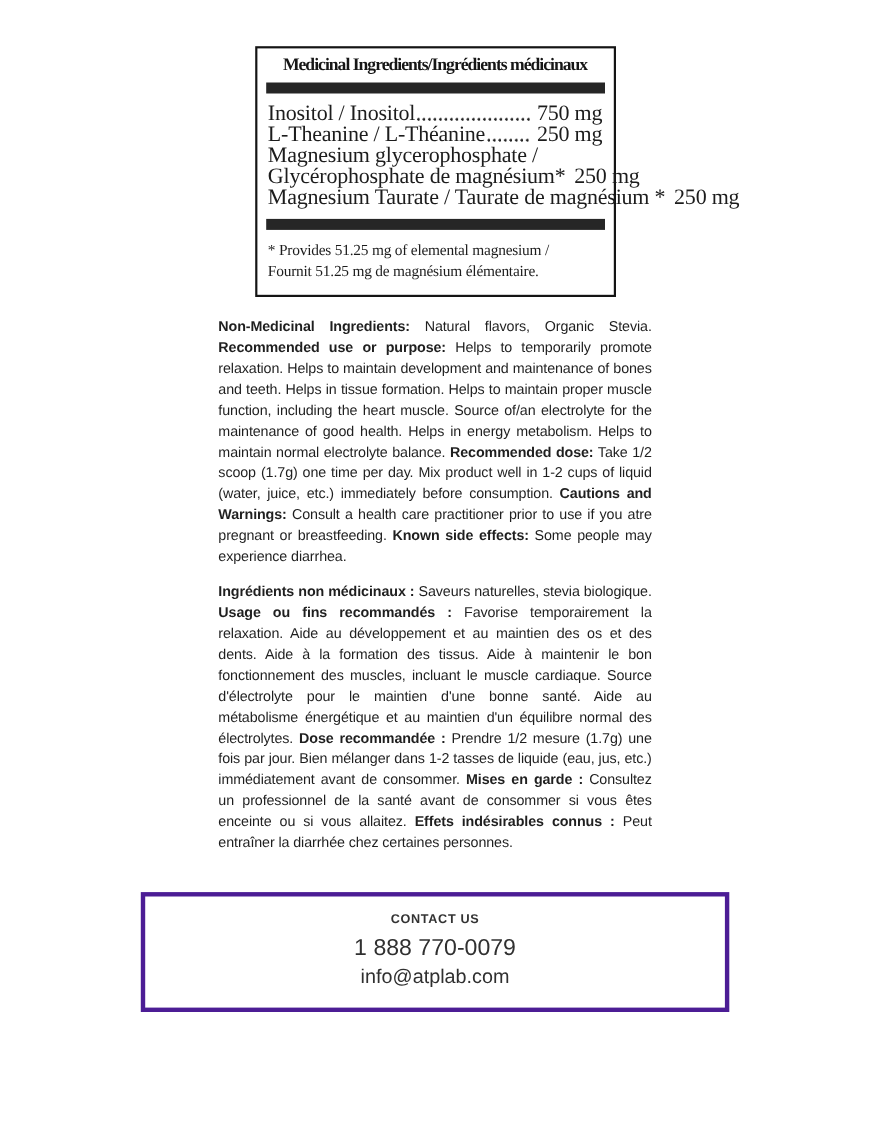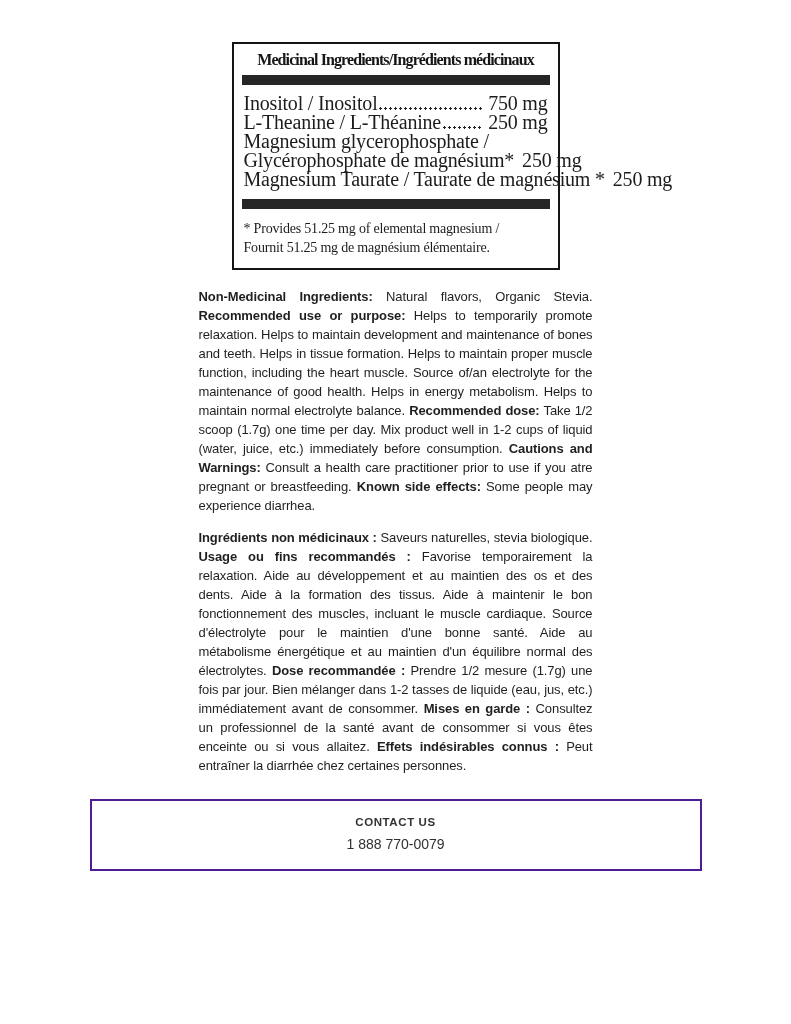--- a/index.html
+++ b/index.html
@@ -95,36 +95,36 @@
     letter-spacing: -0.1px;
     color: #1f1f1f;
   }
   .para.en { margin-top: 17px; }
   .para.fr { margin-top: 13px; }
   .para .b { font-weight: bold; }
 
   
   .contact {
     box-sizing: border-box;
-    width: 612px;
-    margin: 24px auto 0 auto;
-    border: 2px solid #4c1d95;
+    width: 535px;
+    margin: 36px auto 0 auto;
+    border: 4px solid #4c1d95;
     text-align: center;
     padding: 15px 10px 17px 10px;
     background: #ffffff;
   }
   .contact-heading {
     font-size: 11.5px;
     font-weight: bold;
     letter-spacing: 0.6px;
     color: #333333;
   }
   .contact-phone {
     margin-top: 8px;
-    font-size: 14px;
+    font-size: 21px;
     color: #303030;
   }
   .contact-email {
     margin-top: 4px;
     font-size: 18px;
     color: #303030;
   }
 </style>
 </head>
 <body>
@@ -167,15 +167,16 @@
     </div>
   </div>
 
   <div class="para en"><span class="b">Non-Medicinal Ingredients:</span><span> Natural flavors, Organic Stevia. </span><span class="b">Recommended use or purpose:</span><span> Helps to temporarily promote relaxation. Helps to maintain development and maintenance of bones and teeth. Helps in tissue formation. Helps to maintain proper muscle function, including the heart muscle. Source of/an electrolyte for the maintenance of good health. Helps in energy metabolism. Helps to maintain normal electrolyte balance. </span><span class="b">Recommended dose:</span><span> Take 1/2 scoop (1.7g) one time per day. Mix product well in 1-2 cups of liquid (water, juice, etc.) immediately before consumption.  </span><span class="b">Cautions and Warnings:</span><span> Consult a health care practitioner prior to use if you atre pregnant or breastfeeding. </span><span class="b">Known side effects:</span><span> Some people may experience diarrhea.</span></div>
 
   <div class="para fr"><span class="b">Ingrédients non médicinaux :</span><span> Saveurs naturelles, stevia biologique. </span><span class="b">Usage ou fins recommandés :</span><span> Favorise temporairement la relaxation. Aide au développement et au maintien des os et des dents. Aide à la formation des tissus. Aide à maintenir le bon fonctionnement des muscles, incluant le muscle cardiaque. Source d'électrolyte pour le maintien d'une bonne santé. Aide au métabolisme énergétique et au maintien d'un équilibre normal des électrolytes. </span><span class="b">Dose recommandée :</span><span> Prendre 1/2 mesure (1.7g) une fois par jour. Bien mélanger dans 1-2 tasses de liquide (eau, jus, etc.) immédiatement avant de consommer. </span><span class="b">Mises en garde :</span><span> Consultez un professionnel de la santé avant de consommer si vous êtes enceinte ou si vous allaitez. </span><span class="b">Effets indésirables connus :</span><span> Peut entraîner la diarrhée chez certaines personnes.</span></div>
 
   <div class="contact">
     <div class="contact-heading">CONTACT US</div>
     <div class="contact-phone">1 888 770-0079</div>
+    <div class="contact-email">info@atplab.com</div>
   </div>
 
 </div>
 
 </body></html>

